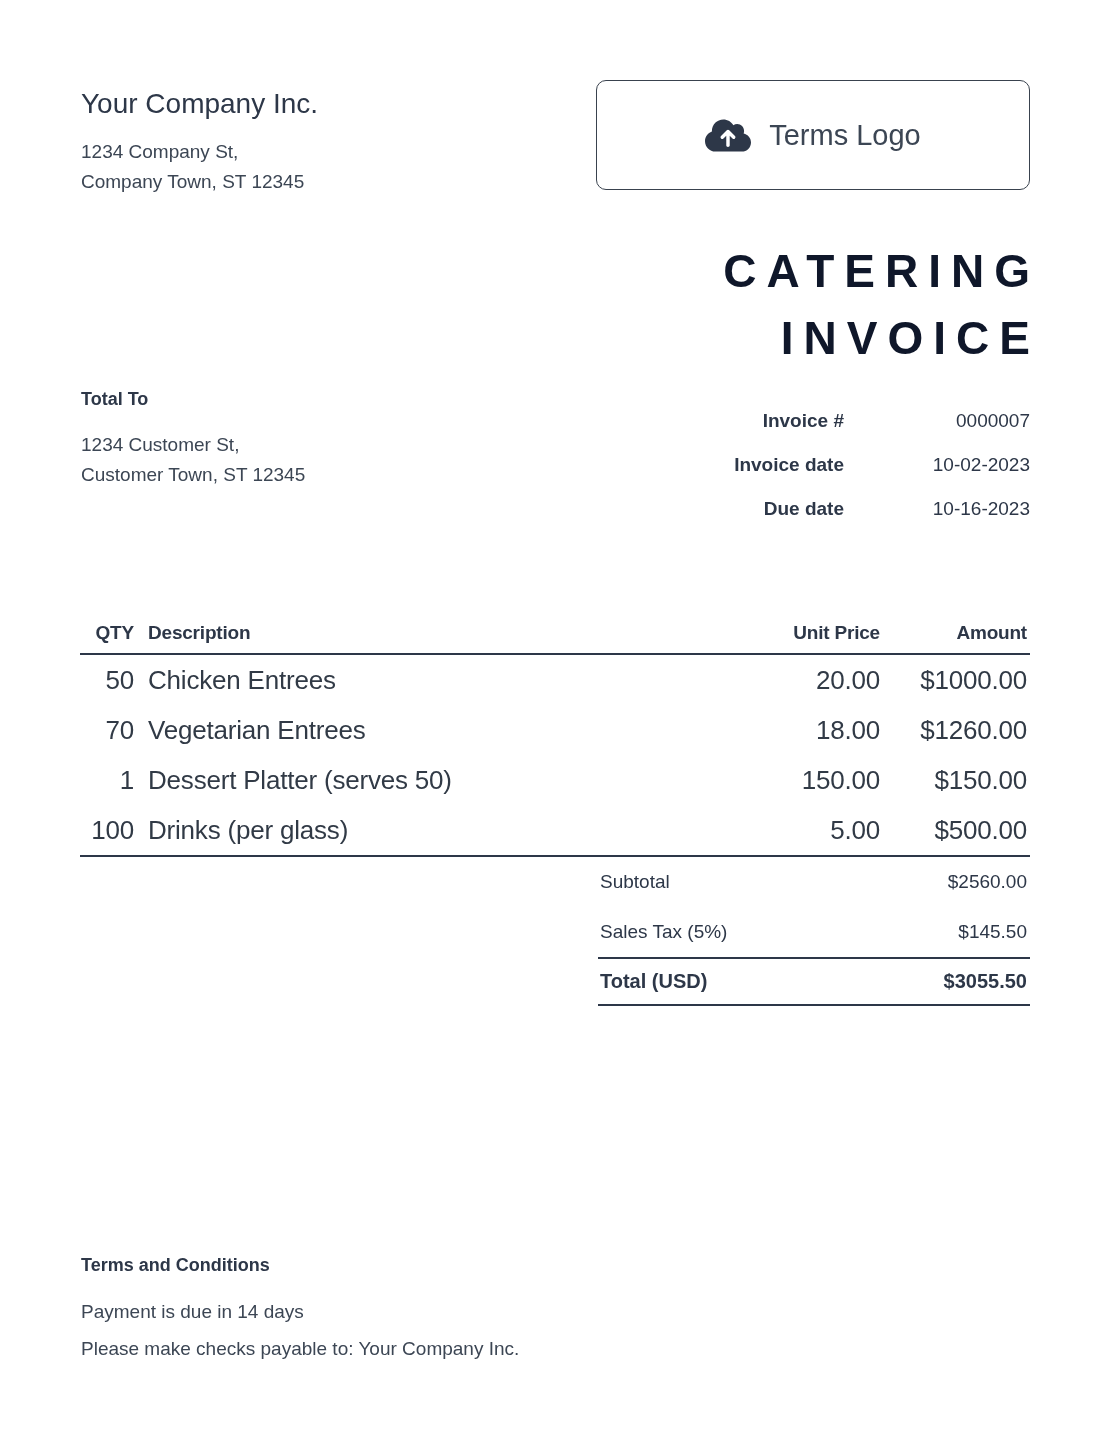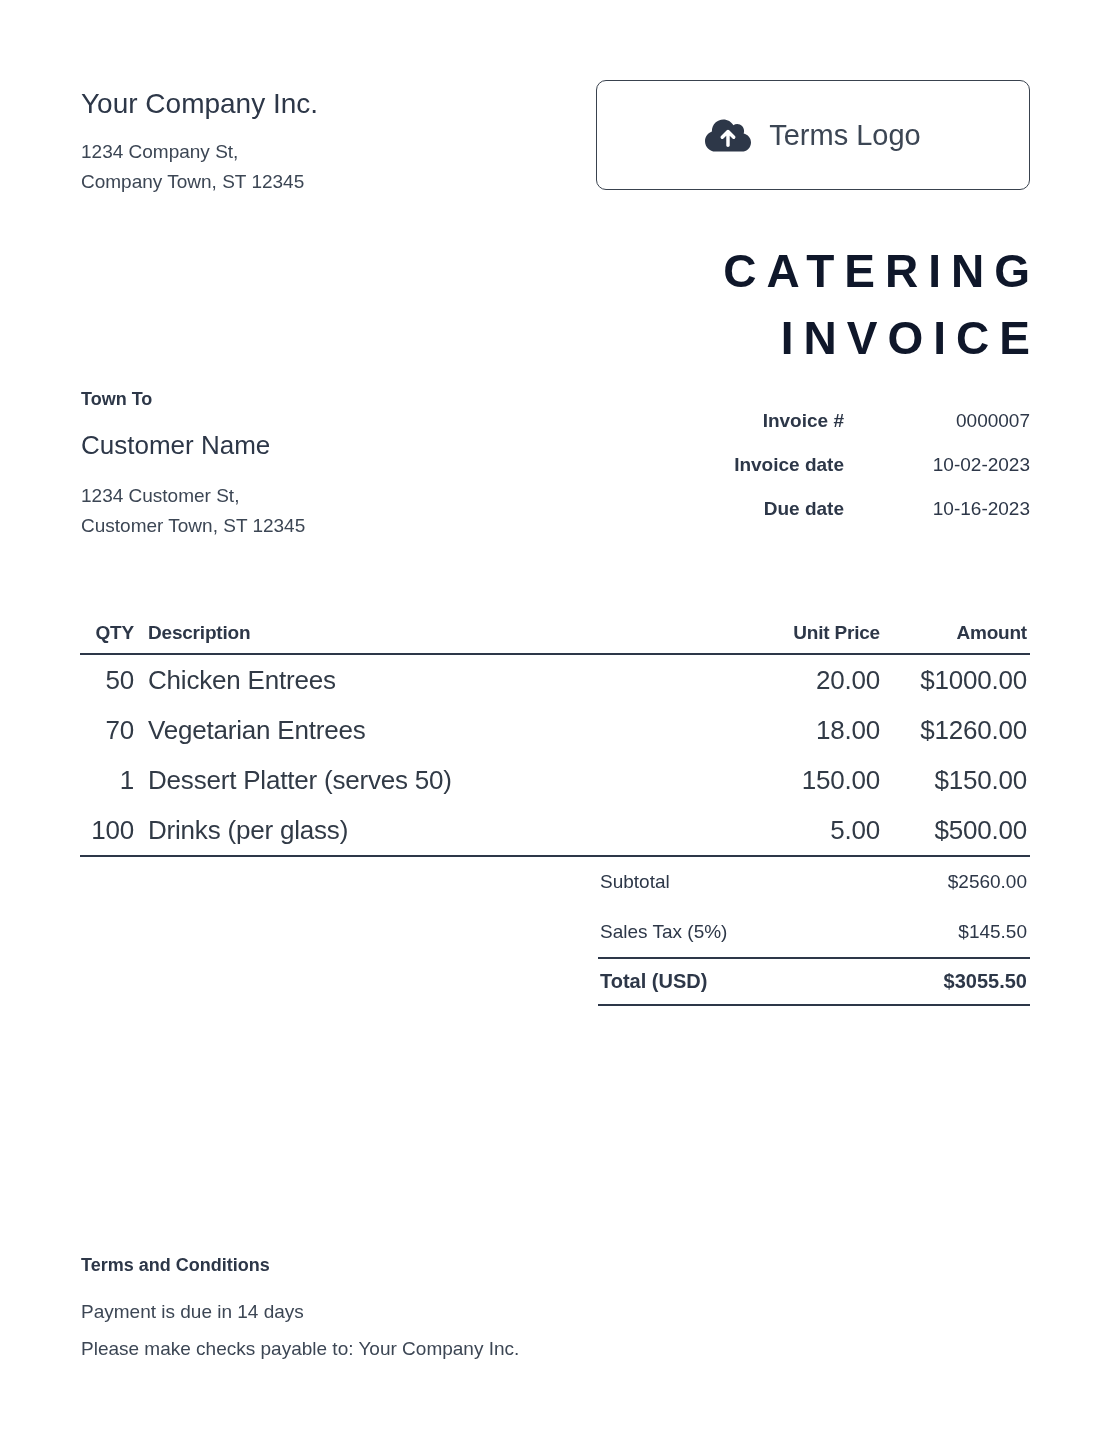--- a/index.html
+++ b/index.html
@@ -97,22 +97,21 @@
     </span>
     <span class="upload-label">Terms Logo</span>
   </div>
 
   <div class="doc-title">
     <div>CATERING</div>
     <div>INVOICE</div>
   </div>
 
   <div class="bill-to">
-    <div class="bill-to-heading">Town To</div>
-    <div class="bill-to-name">Customer Name</div>
+    <div class="bill-to-heading">Total To</div>
     <div class="bill-to-addr">1234 Customer St,</div>
     <div class="bill-to-addr">Customer Town, ST 12345</div>
   </div>
 
   <div class="meta">
     <div class="meta-row">
       <div class="meta-label">Invoice #</div>
       <div class="meta-value">0000007</div>
     </div>
     <div class="meta-row">

